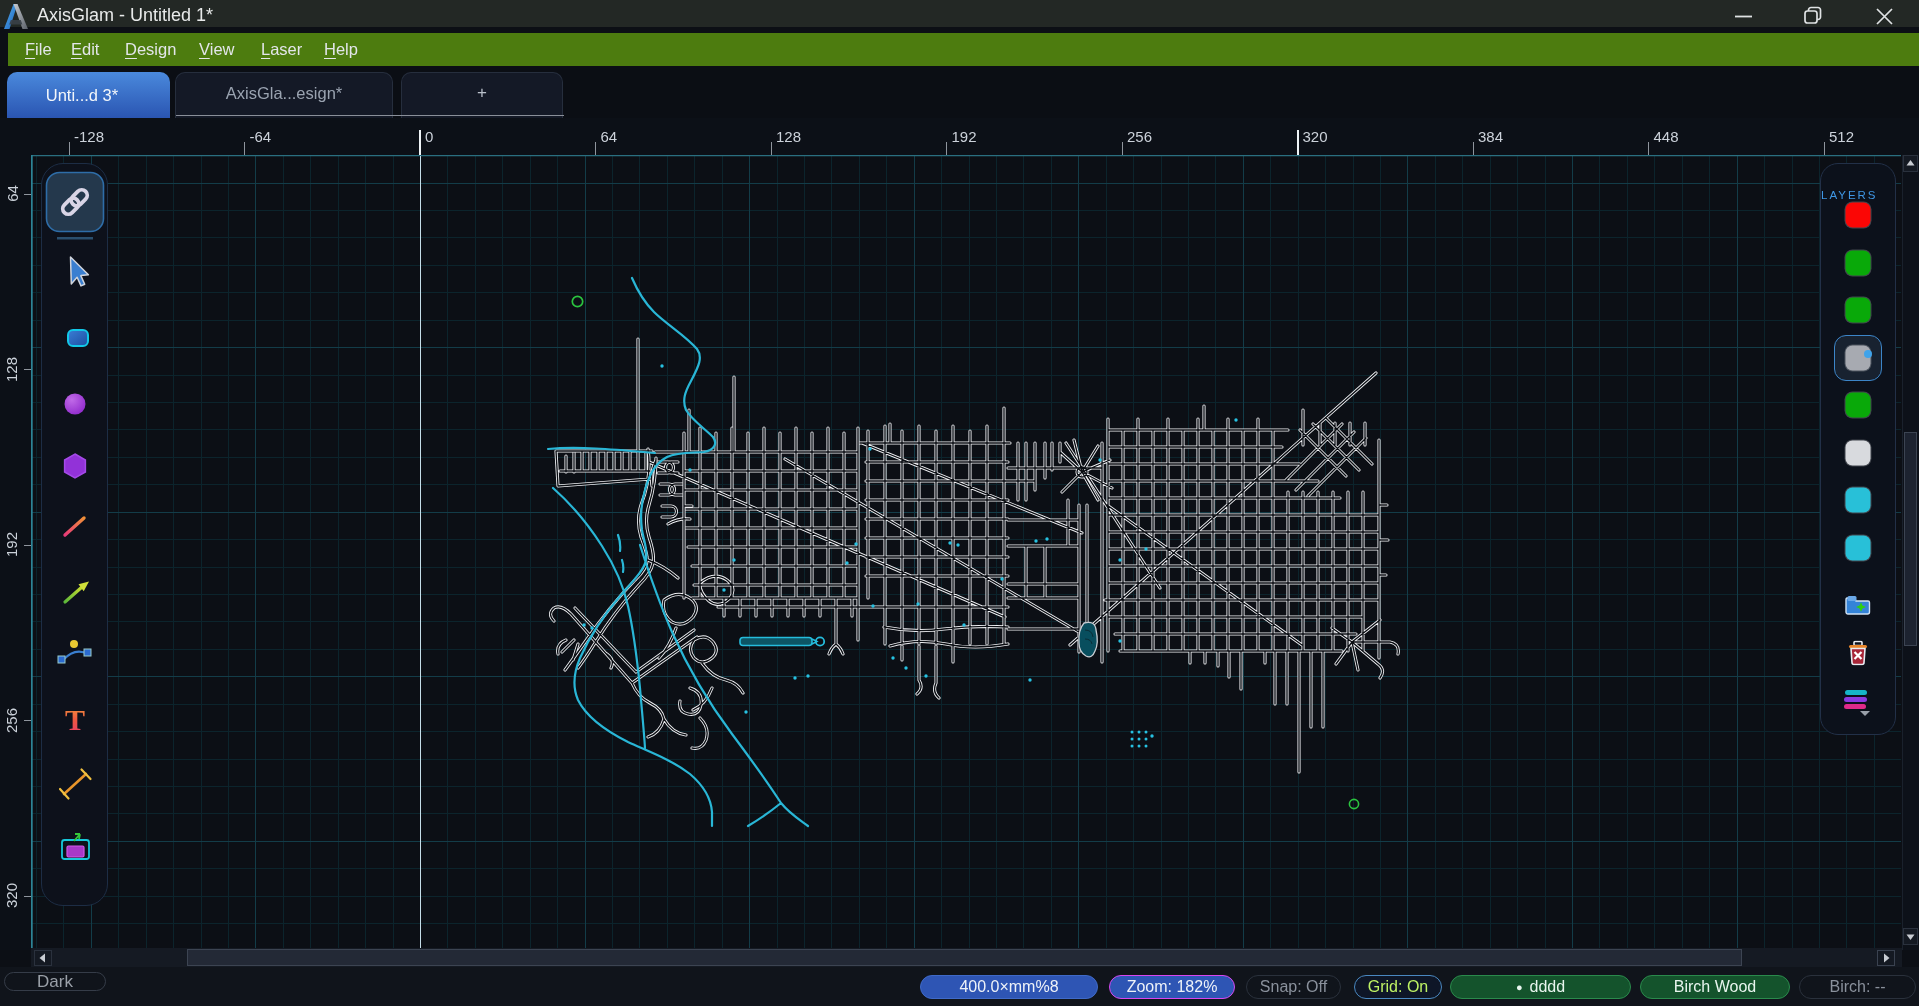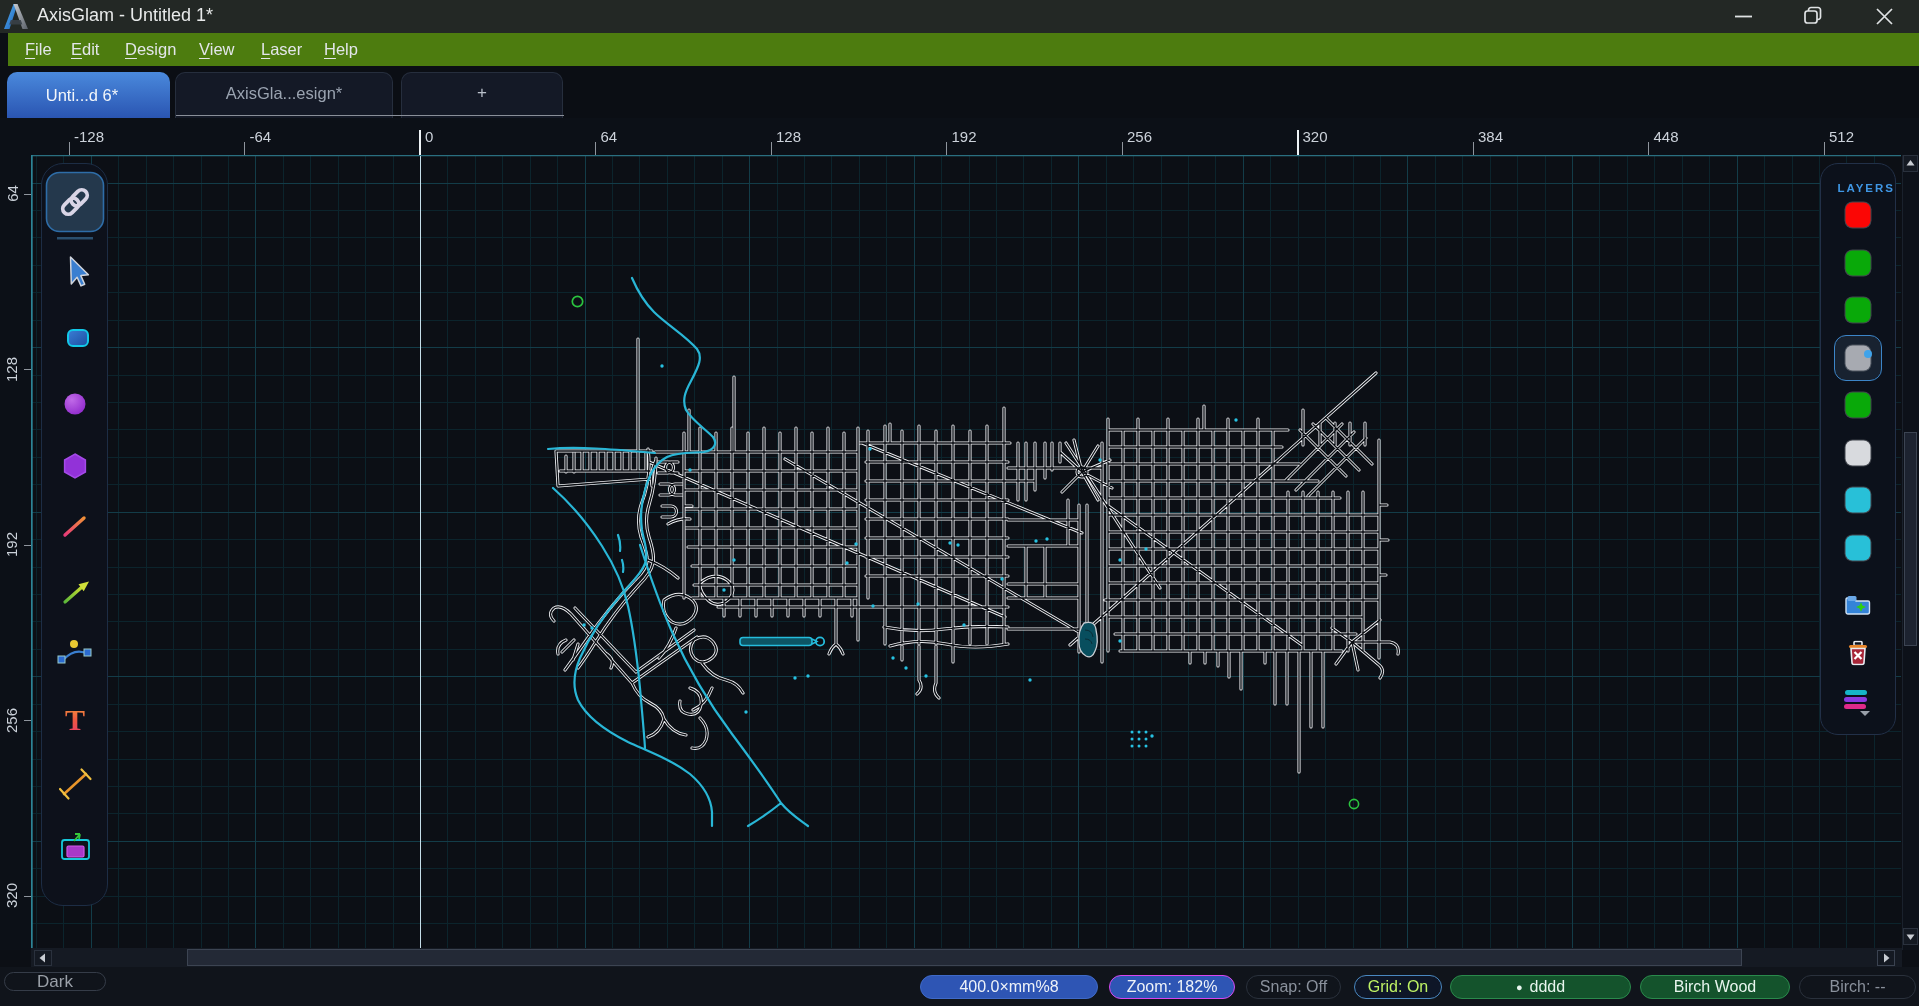--- a/index.html
+++ b/index.html
@@ -1,18 +1,18 @@
 <!DOCTYPE html>
 <html><head><meta charset="utf-8"><style>
 *{margin:0;padding:0;box-sizing:content-box}
 html,body{width:1919px;height:1006px;overflow:hidden;background:#0c0f15;font-family:"Liberation Sans",sans-serif}
 </style></head>
 <body>
 
-<div style="position:absolute;left:0;top:0;width:1919px;height:33px;background:#232825">
+<div style="position:absolute;left:0;top:0;width:1919px;height:27px;background:#232825">
 <svg width="26" height="27" viewBox="0 0 26 27" style="position:absolute;left:3px;top:3px">
 <defs>
         <linearGradient id="lb" x1="0" y1="0" x2="1" y2="1">
           <stop offset="0" stop-color="#57b2f2"></stop>
           <stop offset="1" stop-color="#1a5fb8"></stop>
         </linearGradient>
 <linearGradient id="lg" x1="0" y1="0" x2="1" y2="1">
           <stop offset="0" stop-color="#c8ccd2"></stop>
           <stop offset="1" stop-color="#5a6068"></stop>
         </linearGradient>
@@ -41,21 +41,21 @@
     <div style="position:absolute;left:316px;top:7px;font-size:16.5px;color:#e3e6ea"><span style="text-decoration:underline;text-underline-offset:3px">H</span>elp</div>
   </div>
 
 <div style="position:absolute;left:0;top:66px;width:1919px;height:52px;background:#0b0e14">
 <div style="position:absolute;left:175px;top:6px;width:218px;height:48px;border-radius:10px 10px 0 0;background:#141926;border:1px solid #262e3d;border-bottom:none;box-sizing:border-box"></div>
 <div style="position:absolute;left:175px;top:13px;width:218px;height:28px;display:flex;align-items:center;justify-content:center;font-size:16.5px;color:#9aa3b0">AxisGla...esign*</div>
 <div style="position:absolute;left:401px;top:6px;width:162px;height:48px;border-radius:10px 10px 0 0;background:#141926;border:1px solid #262e3d;border-bottom:none;box-sizing:border-box"></div>
 <div style="position:absolute;left:401px;top:13px;width:162px;height:28px;display:flex;align-items:center;justify-content:center;font-size:17px;color:#b9c0ca">+</div>
 <div style="position:absolute;left:176px;top:48.5px;width:388px;height:1.5px;background:#8a8f99"></div>
 <div style="position:absolute;left:7px;top:6px;width:163px;height:46px;border-radius:10px 10px 0 0;background:linear-gradient(#4a89dc,#2a55b2)"></div>
-<div style="position:absolute;left:7px;top:16px;width:150px;height:26px;display:flex;align-items:center;justify-content:center;font-size:16.5px;color:#f2f6fa">Unti...d 6*</div>
+<div style="position:absolute;left:7px;top:16px;width:150px;height:26px;display:flex;align-items:center;justify-content:center;font-size:16.5px;color:#f2f6fa">Unti...d 3*</div>
 </div>
 
 <div style="position:absolute;left:0;top:118px;width:1919px;height:37px;background:#0c1017">
     <div style="position:absolute;left:68.5px;top:24px;width:1px;height:13px;background:#8f959d"></div>
     <div style="position:absolute;left:74.0px;top:10px;font-size:15px;color:#ccd2da">-128</div>
     <div style="position:absolute;left:244.0px;top:24px;width:1px;height:13px;background:#8f959d"></div>
     <div style="position:absolute;left:249.5px;top:10px;font-size:15px;color:#ccd2da">-64</div>
     <div style="position:absolute;left:419.0px;top:12px;width:2px;height:25px;background:#eef3f6"></div>
     <div style="position:absolute;left:425.0px;top:10px;font-size:15px;color:#ccd2da">0</div>
     <div style="position:absolute;left:595.0px;top:24px;width:1px;height:13px;background:#8f959d"></div>
@@ -220,21 +220,21 @@
 <path d="M23 631l22-20" stroke="#e8952a" stroke-width="2.6" stroke-linecap="round"></path>
 <path d="M19 626l8.5 9.5M40.5 606.5l9 9.5" stroke="#f0c040" stroke-width="2.2" stroke-linecap="round"></path>
 
 <rect x="21" y="677" width="27" height="19" rx="2.5" fill="none" stroke="#16c8da" stroke-width="1.8"></rect>
 <rect x="26" y="683" width="17" height="11" rx="1.5" fill="#a838c8" stroke="#d058e8" stroke-width="1.2"></rect>
 <path d="M39 671l-6 7m6-7l-1 5m1-5l-5 0" stroke="#35c83a" stroke-width="1.8" fill="none"></path>
 </svg>
   </div>
 
 <div style="position:absolute;left:1820px;top:163px;width:76px;height:572px;border-radius:18px;background:#0c111b;border:1px solid #223048;box-sizing:border-box">
-<div style="position:absolute;left:0;top:18px;width:100%;text-align:right;font-size:11.5px;font-weight:bold;letter-spacing:2px;color:#3f96e4">LAYERS</div>
+<div style="position:absolute;left:0;top:25px;width:100%;text-align:left;font-size:11.5px;font-weight:normal;letter-spacing:2px;color:#3f96e4">LAYERS</div>
 <div style="position:absolute;left:50%;top:193.5px;transform:translate(-50%,-50%);width:46px;height:44px;border-radius:12px;border:1.5px solid #3c85c8;background:#182230"></div>
     <div style="position:absolute;left:50%;top:51px;transform:translate(-50%,-50%);width:25px;height:25px;border-radius:7px;background:#fb0605;box-shadow:0 0 0 1px rgba(255,255,255,.22)"></div>
     <div style="position:absolute;left:50%;top:98.5px;transform:translate(-50%,-50%);width:25px;height:25px;border-radius:7px;background:#09a909;box-shadow:0 0 0 1px rgba(255,255,255,.22)"></div>
     <div style="position:absolute;left:50%;top:146px;transform:translate(-50%,-50%);width:25px;height:25px;border-radius:7px;background:#09a909;box-shadow:0 0 0 1px rgba(255,255,255,.22)"></div>
     <div style="position:absolute;left:50%;top:193.5px;transform:translate(-50%,-50%);width:25px;height:25px;border-radius:7px;background:#a7aab1;box-shadow:0 0 0 1px rgba(255,255,255,.22)"></div>
     <div style="position:absolute;left:50%;top:241px;transform:translate(-50%,-50%);width:25px;height:25px;border-radius:7px;background:#09a909;box-shadow:0 0 0 1px rgba(255,255,255,.22)"></div>
     <div style="position:absolute;left:50%;top:288.5px;transform:translate(-50%,-50%);width:25px;height:25px;border-radius:7px;background:#d8dade;box-shadow:0 0 0 1px rgba(255,255,255,.22)"></div>
     <div style="position:absolute;left:50%;top:336px;transform:translate(-50%,-50%);width:25px;height:25px;border-radius:7px;background:#28c0d8;box-shadow:0 0 0 1px rgba(255,255,255,.22)"></div>
     <div style="position:absolute;left:50%;top:383.5px;transform:translate(-50%,-50%);width:25px;height:25px;border-radius:7px;background:#28c0d8;box-shadow:0 0 0 1px rgba(255,255,255,.22)"></div>
     <div style="position:absolute;left:calc(50% + 6px);top:186px;width:8px;height:8px;border-radius:50%;background:#3fa3ea"></div>

